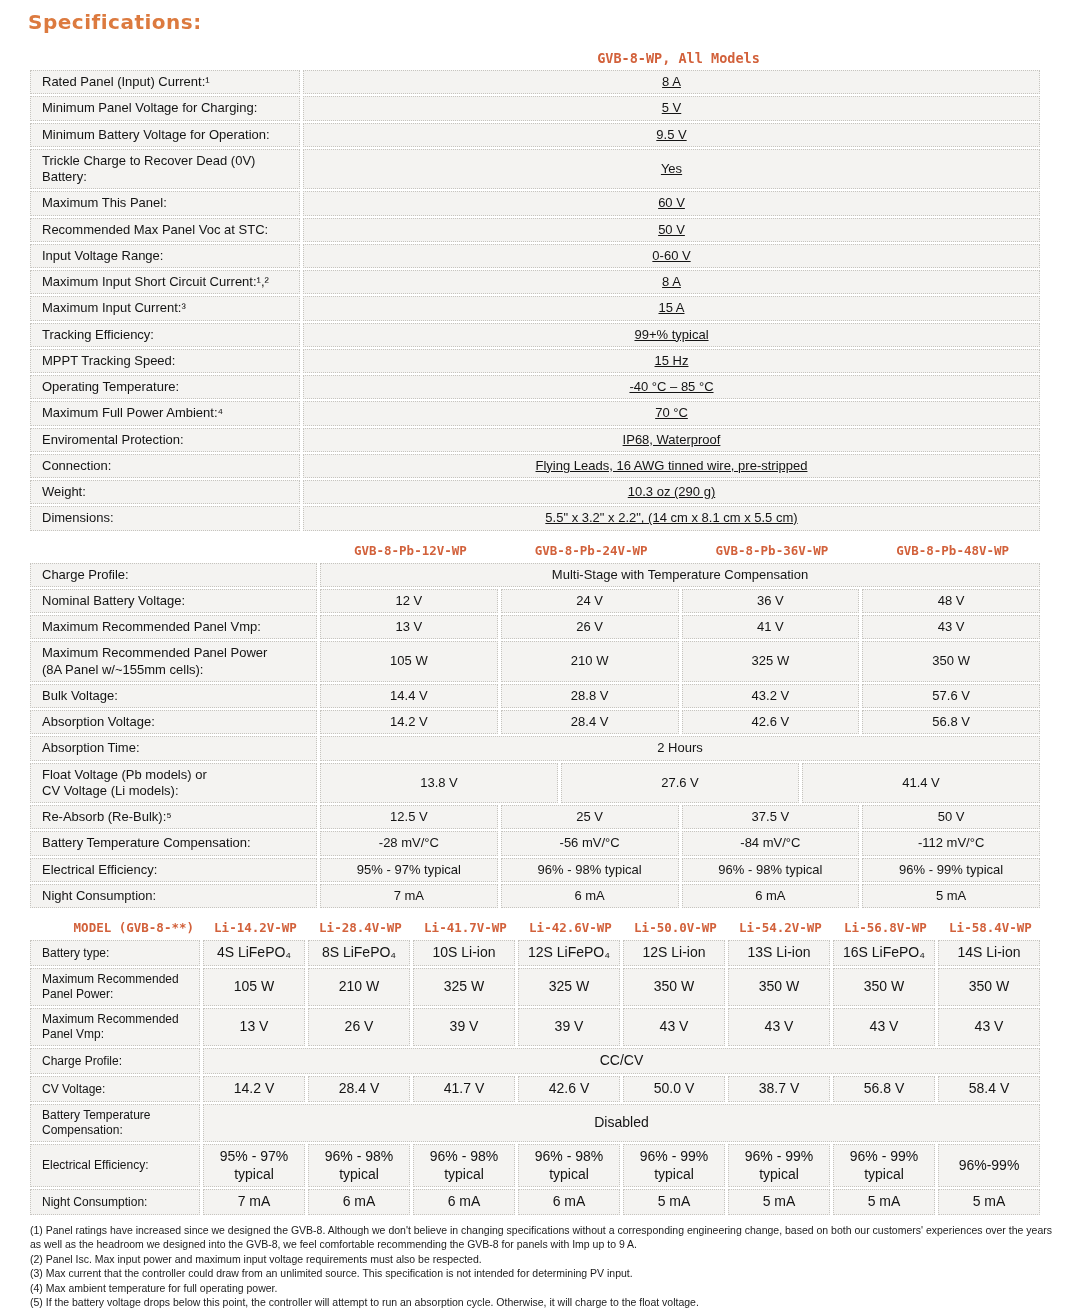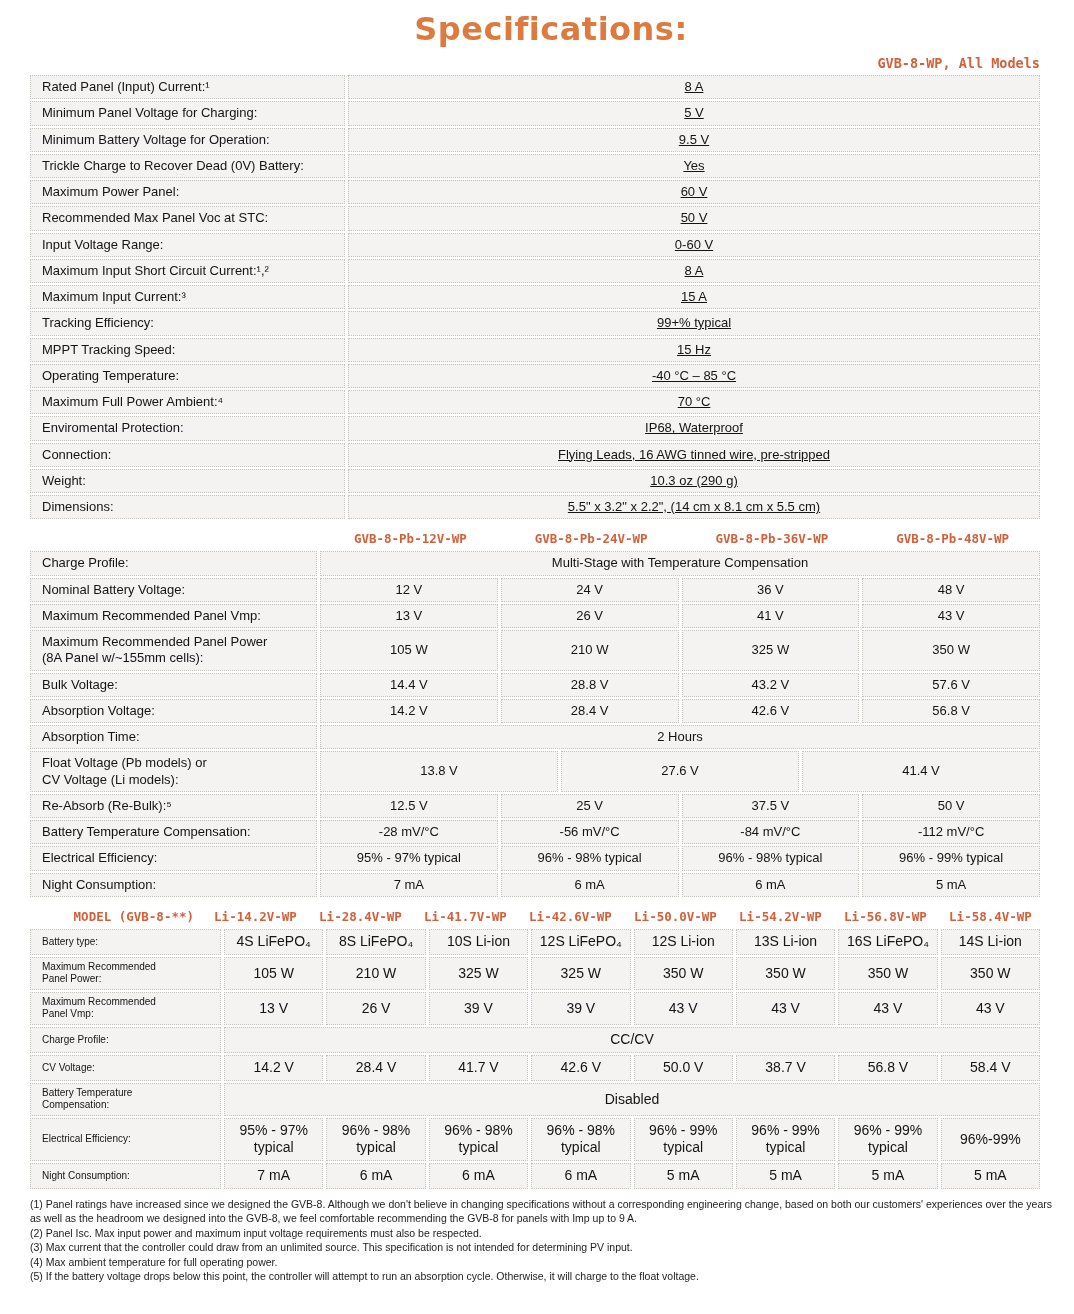--- a/index.html
+++ b/index.html
@@ -1,37 +1,37 @@
 <!DOCTYPE html>
 <html><head>
 <meta charset="utf-8">
 <style>
   html,body{margin:0;padding:0;background:#ffffff;}
   body{width:1074px;font-family:"Liberation Sans", sans-serif;color:#141414;}
   .page{position:relative;width:1074px;min-height:1314px;box-sizing:border-box;padding-top:8px;}
 
-  .title{margin:2px 0 6px 28px;font-size:32px;font-weight:bold;letter-spacing:.5px;color:#DC7A3F;
-         font-family:"DejaVu Sans", sans-serif;text-align:center;}
+  .title{margin:2px 0 6px 28px;font-size:20px;font-weight:bold;letter-spacing:.5px;color:#DC7A3F;
+         font-family:"DejaVu Sans", sans-serif;}
 
   .tbl{margin-left:30px;width:1010px;}
   .row{display:flex;gap:3px;margin-bottom:2px;}
   .cell{background:#F4F3F1;border:1px dotted #C6C4BF;box-sizing:border-box;
         display:flex;align-items:center;min-height:24px;font-size:13px;line-height:1.25;}
   .cell.lbl{padding:3px 8px 3px 11px;white-space:pre-line;}
   .cell.val{justify-content:center;text-align:center;padding:3px 2px;}
-  .t1 .lbl{width:315px;}
+  .t1 .lbl{width:270px;}
   .t1 .val{flex:1;text-decoration:underline;}
   .t2 .lbl{width:287px;}
   .t2 .val{flex:1;}
-  .t3 .lbl{width:191px;font-size:10px;}
+  .t3 .lbl{width:170px;font-size:12px;}
   .t3 .val{flex:1;font-size:14px;min-height:26px;}
 
   .hdr-row{display:flex;gap:6px;margin:12px 0 5px 0;align-items:flex-end;}
   .tech{font-family:"DejaVu Sans Mono", monospace;font-weight:bold;color:#D2613B;font-size:12.5px;letter-spacing:0;}
-  .t1-hdr{margin:7px 0 4px 287px;width:723px;text-align:right;font-size:13.5px;}
+  .t1-hdr{margin:16px 0 4px 287px;width:723px;text-align:center;font-size:13.5px;}
   .hdr-spacer{width:287px;}
   .hdr-spacer3{width:170px;justify-content:flex-end;display:flex;padding-right:6px;box-sizing:border-box;}
   .hdr-cell{flex:1;text-align:center;}
 
   .footnotes{margin:8px 0 0 30px;width:1028px;font-size:10.5px;line-height:1.38;color:#1c1c1c;}
   .footnote{margin:0;}
 </style>
 </head>
 <body>
 
@@ -52,21 +52,21 @@
         </div>
         <div class="row">
           <div class="cell lbl">Minimum Battery Voltage for Operation:</div>
           <div class="cell val">9.5 V</div>
         </div>
         <div class="row">
           <div class="cell lbl">Trickle Charge to Recover Dead (0V) Battery:</div>
           <div class="cell val">Yes</div>
         </div>
         <div class="row">
-          <div class="cell lbl">Maximum Power Panel:</div>
+          <div class="cell lbl">Maximum This Panel:</div>
           <div class="cell val">60 V</div>
         </div>
         <div class="row">
           <div class="cell lbl">Recommended Max Panel Voc at STC:</div>
           <div class="cell val">50 V</div>
         </div>
         <div class="row">
           <div class="cell lbl">Input Voltage Range:</div>
           <div class="cell val">0-60 V</div>
         </div>

